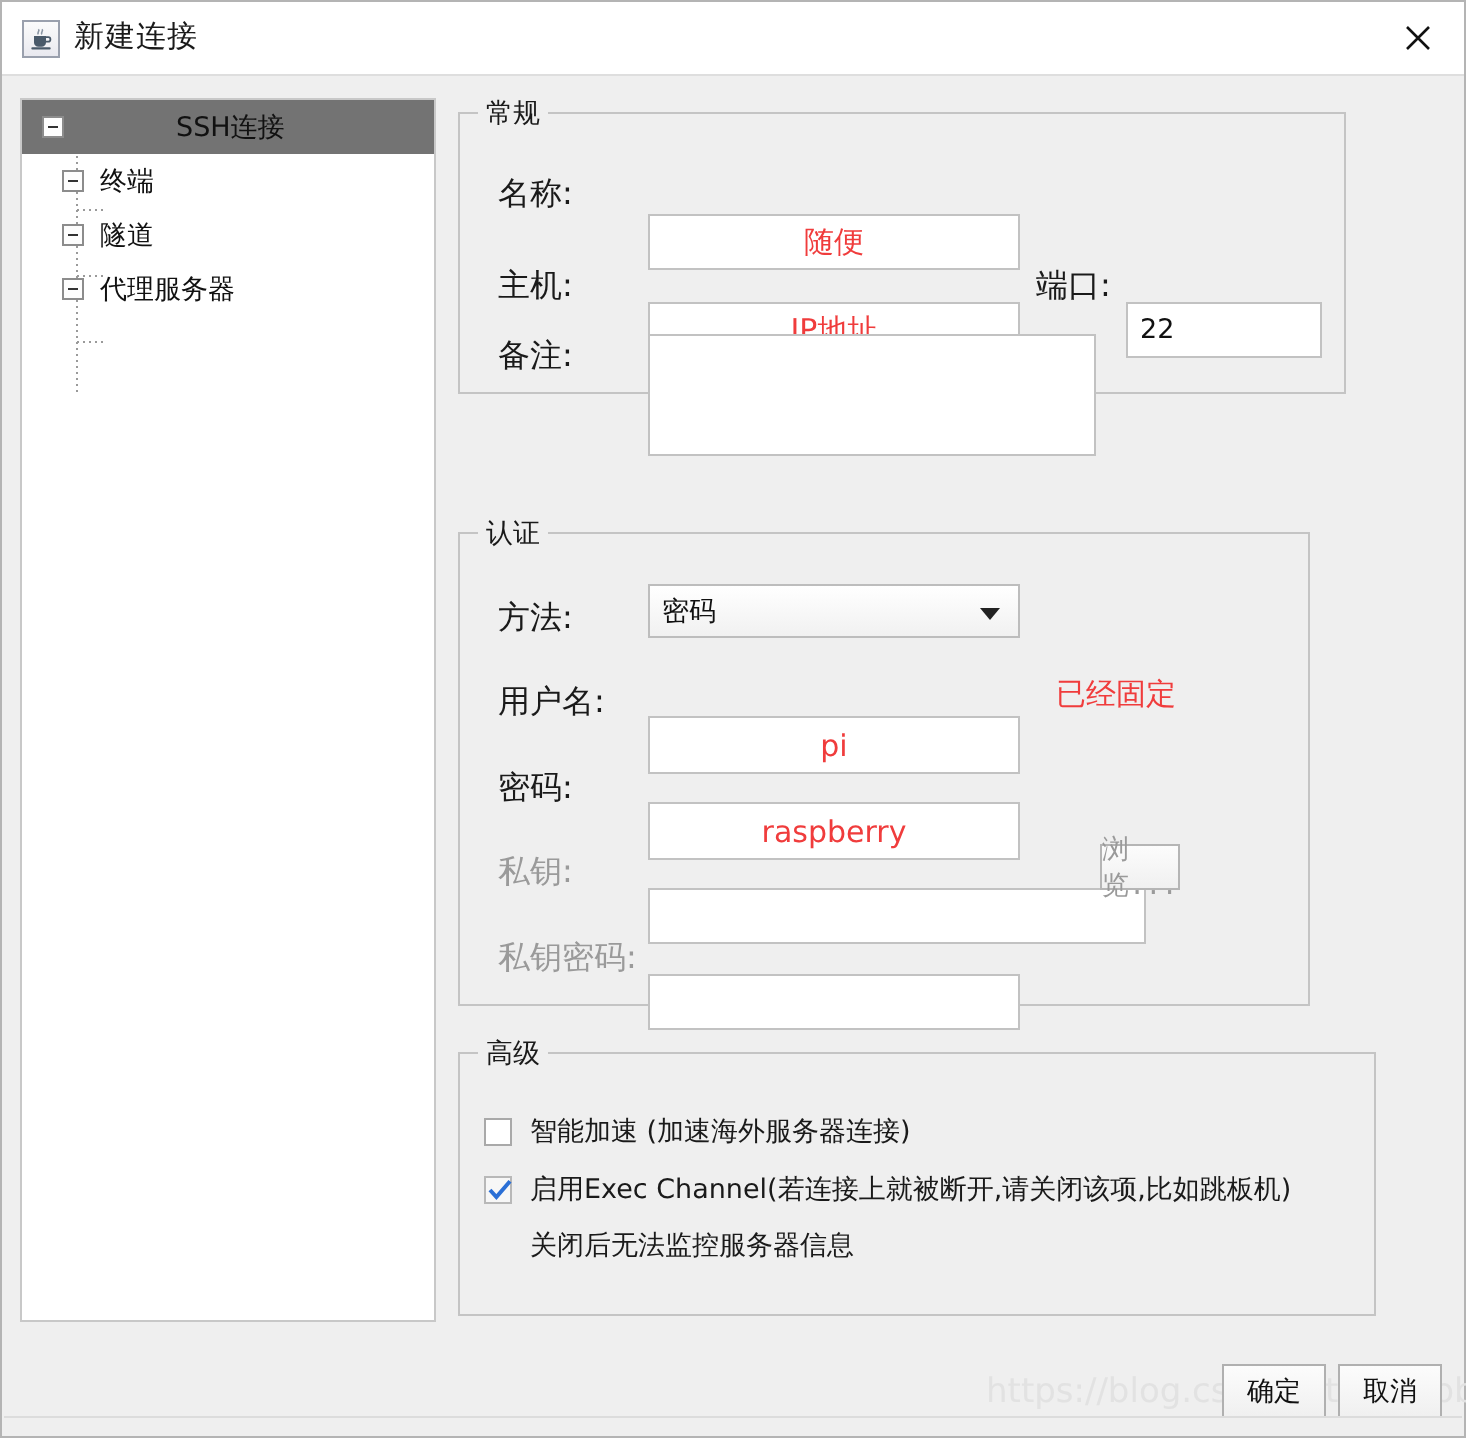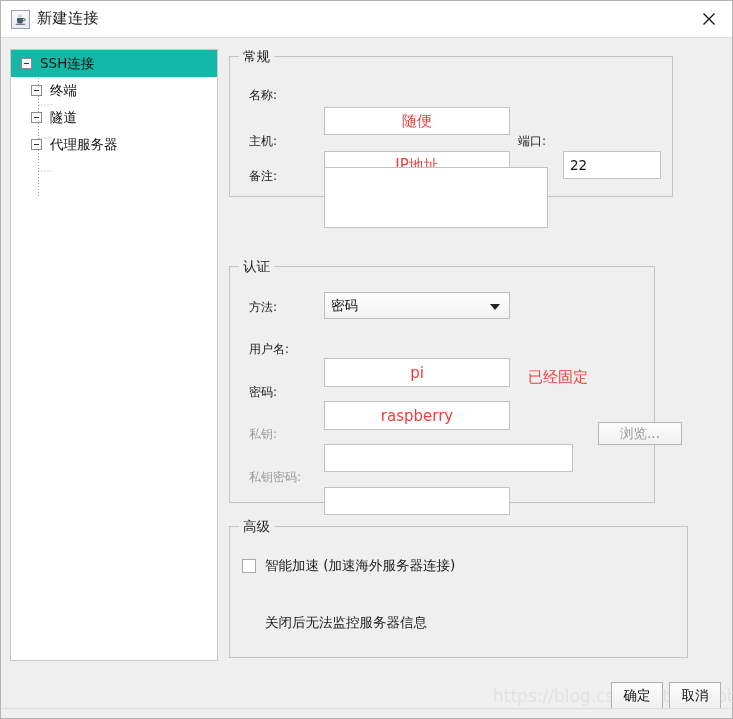--- a/index.html
+++ b/index.html
@@ -77,22 +77,23 @@
     overflow: hidden;
   }
   .tree-row {
     position: relative;
     height: 27px;
     display: flex;
     align-items: center;
     cursor: pointer;
   }
   .tree-row.root {
-    background: #14b8a6;
+    background: #737373;
     padding-left: 10px;
+    gap: 48px;
   }
   .tree-row.child {
     padding-left: 20px;
   }
   .toggle-box {
     width: 11px; height: 11px;
     border: 1px solid #8c8c8c;
     background: #fdfdfd;
     box-sizing: border-box;
     position: relative;
@@ -134,21 +135,21 @@
     font-size: 13.5px;
     color: #1a1a1a;
     white-space: nowrap;
   }
   #fs-general { left: 228px; top: 55px; width: 444px; height: 141px; }
   #fs-auth    { left: 228px; top: 265px; width: 426px; height: 237px; }
   #fs-adv     { left: 228px; top: 525px; width: 459px; height: 132px; }
 
   .fld-label {
     position: absolute;
-    font-size: 12px;
+    font-size: 16px;
     color: #1a1a1a;
     white-space: nowrap;
   }
   .fld-label.disabled { color: #9a9a9a; }
 
   .txt {
     position: absolute;
     background: #ffffff;
     border: 1px solid #c2c2c2;
     box-sizing: border-box;
@@ -209,21 +210,20 @@
     cursor: pointer;
     font-family: "DejaVu Sans", "Liberation Sans", sans-serif;
   }
   .btn.disabled { color: #9a9a9a; cursor: default; }
 
   .red-note {
     position: absolute;
     color: #f03c3c;
     font-size: 15px;
     white-space: nowrap;
-    margin-top: 30px;
   }
 
   
   .cb-row {
     position: absolute;
     display: flex;
     align-items: center;
     cursor: pointer;
   }
   .cb {
@@ -361,34 +361,42 @@
   <div class="fld-label" style="left:248px; top:340px;">用户名:</div>
   <div class="txt redval" style="left:323px; top:332px; width:186px; height:29px;">pi</div>
 
   <div class="red-note" style="left:527px; top:337px;">已经固定</div>
 
   <div class="fld-label" style="left:248px; top:383px;">密码:</div>
   <div class="txt redval" style="left:323px; top:375px; width:186px; height:29px;">raspberry</div>
 
   <div class="fld-label disabled" style="left:248px; top:425px;">私钥:</div>
   <div class="txt" style="left:323px; top:418px; width:249px; height:28px;"></div>
-  <div class="btn disabled" style="left:597px; top:421px; width:84px; height:23px;">浏览...</div>
+  <div class="btn disabled" style="left:549px; top:421px; width:40px; height:23px;font-family:Liberation Mono, monospace;">浏览...</div>
 
   <div class="fld-label disabled" style="left:248px; top:468px;">私钥密码:</div>
   <div class="txt" style="left:323px; top:461px; width:186px; height:28px;"></div>
 
   <div class="fs" id="fs-adv">
     <div class="fs-legend">高级</div>
   </div>
 
   <div class="cb-row" style="left:241px; top:556px;">
     <span class="cb"></span>
     <span class="cb-label">智能加速 (加速海外服务器连接)</span>
   </div>
 
+  <div class="cb-row" style="left:241px; top:585px;">
+    <span class="cb checked">
+      <svg width="14" height="14" viewBox="0 0 14 14">
+        <path d="M2 7 L5.2 10.5 L12 2.6" fill="none" stroke="#2a6fd6" stroke-width="2"></path>
+      </svg>
+    </span>
+    <span class="cb-label">启用Exec Channel(若连接上就被断开,请关闭该项,比如跳板机)</span>
+  </div>
 
   <div class="adv-note" style="left:264px; top:613px;">关闭后无法监控服务器信息</div>
 
   <div class="watermark">https://blog.csdn.net/chenbby73</div>
   <div class="footer-btn" id="btn-ok">确定</div>
   <div class="footer-btn" id="btn-cancel">取消</div>
   <div class="footer-sep"></div>
 
 </div>
 

